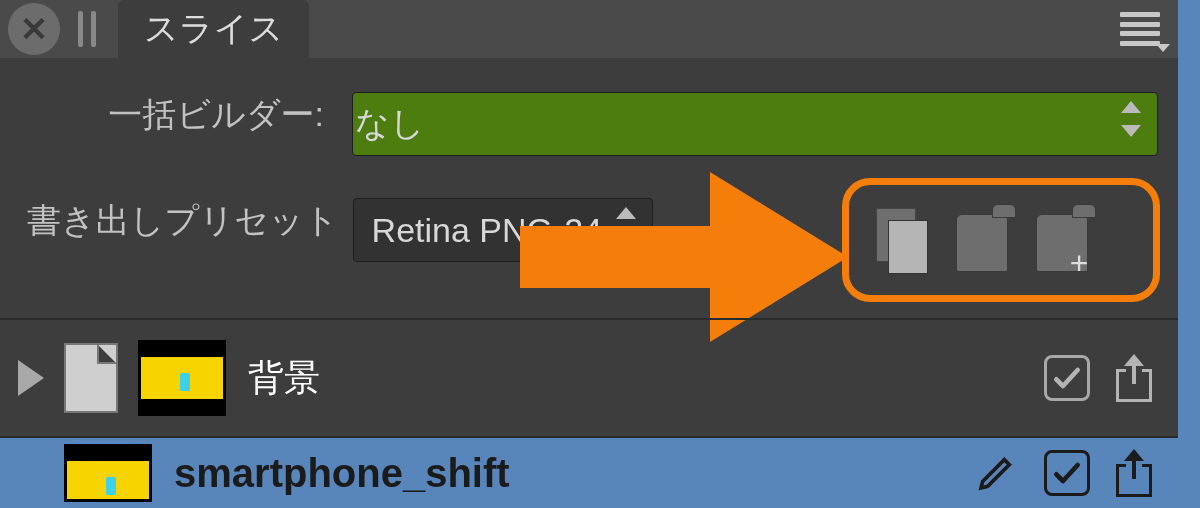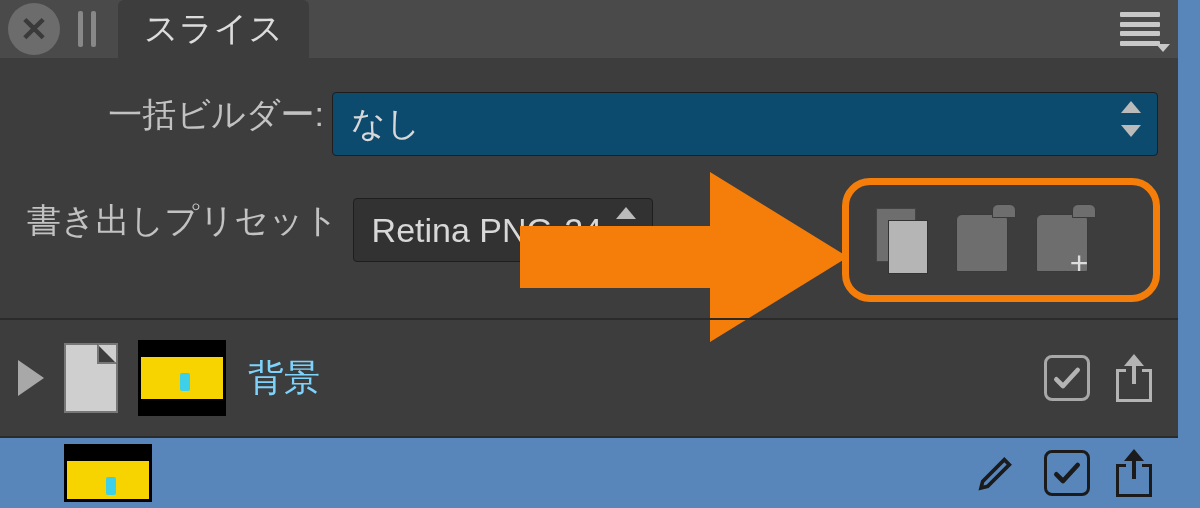--- a/index.html
+++ b/index.html
@@ -81,27 +81,27 @@
   .row-builder { top: 92px; height: 80px; }
   .label {
     font-size: 34px;
     color: #c2c2c2;
     text-align: right;
   }
   .label-builder { width: 332px; padding-right: 8px; }
   .dropdown {
     flex: 1;
     height: 64px;
-    margin-left: 0;
+    margin-left: 20px;
     margin-right: 20px;
-    background: #0c4a6e;
+    background: #4d7c0f;
     border: 1px solid #1e1e1e;
     border-radius: 4px;
     display: flex; align-items: center;
-    padding: 0 18px;
+    padding: 0 2px;
     position: relative;
   }
   .dropdown .val {
     font-size: 34px;
     color: #d8d8d8;
   }
   .stepper {
     position: absolute; right: 14px; top: 8px;
     width: 22px;
     display: flex; flex-direction: column; gap: 12px;
@@ -247,21 +247,21 @@
   .thumb .bar-top, .thumb .bar-bot {
     position: absolute; left: 0; width: 100%; height: 14px;
     background: #000;
   }
   .thumb .bar-top { top: 0; }
   .thumb .bar-bot { bottom: 0; }
   .thumb .dot {
     position:absolute; left:39px; top:30px;
     width:10px;height:18px;background:#3dd0e8;border-radius:2px;
   }
-  .row-name { font-size: 36px; color: #7dd3fc; }
+  .row-name { font-size: 36px; color: #ffffff; }
   .row-icons {
     position: absolute; right: 22px;
     display: flex; align-items: center; gap: 22px;
   }
   .chk {
     width: 46px; height: 46px;
     border: 3px solid #a8a8a8;
     border-radius: 8px;
     display:flex;align-items:center;justify-content:center;
   }
@@ -399,20 +399,21 @@
         </div>
       </div>
     </div>
 
     <div class="list-row r2 sel">
       <div class="play"></div>
       <div class="thumb" style="height:58px;">
         <div class="bar-top"></div>
           <div class="dot" style="top:30px;"></div>
       </div>
+      <div class="row-name">smartphone_shift</div>
       <div class="row-icons">
         <div class="pencil">
           <svg viewBox="0 0 24 24">
               <path d="M3 21 L7 20 L20 7 L17 4 L4 17 Z" fill="none" stroke="#1b1b1b" stroke-width="2.2"></path>
             </svg>
         </div>
         <div class="chk">
           <svg viewBox="0 0 24 24">
               <path d="M4 13 L9 18 L20 6" stroke="#1b1b1b" stroke-width="3.5" fill="none" stroke-linecap="round" stroke-linejoin="round"></path>
             </svg>

